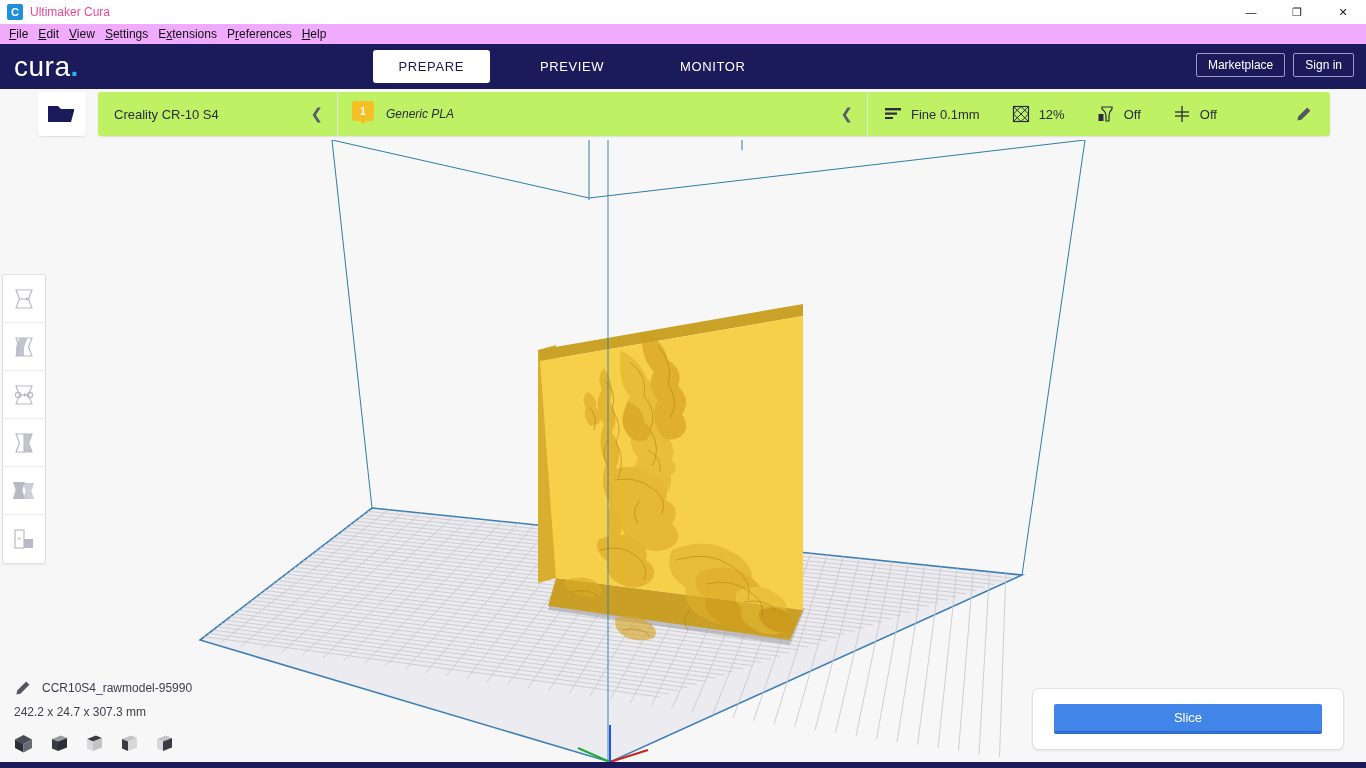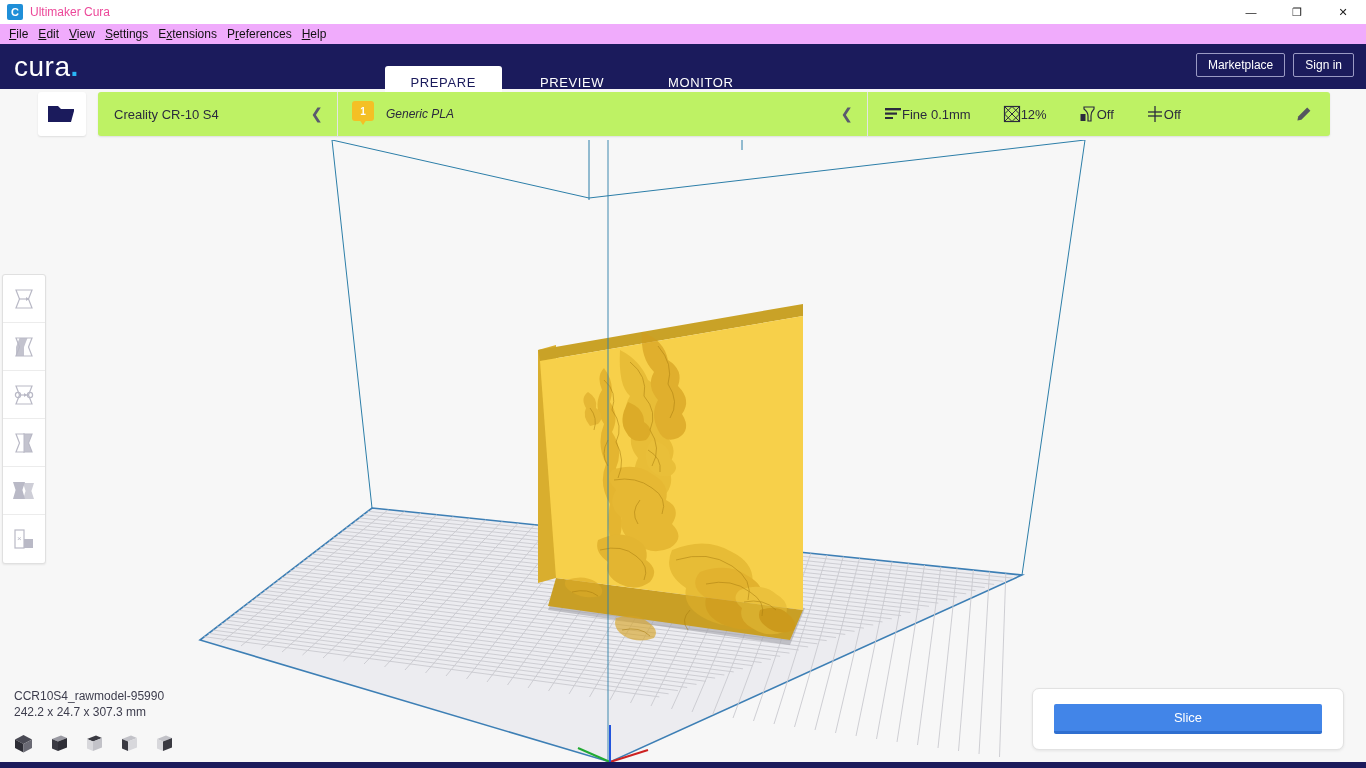--- a/index.html
+++ b/index.html
@@ -44,22 +44,22 @@
     position: absolute; top: 44px; left: 0; width: 1366px; height: 45px;
     background: #1b1b5c;
   }
   .logo {
     position: absolute; left: 14px; top: 8px;
     font-size: 28px; font-weight: 300; color: #ffffff;
     letter-spacing: 0.5px; line-height: 30px; text-align: center;
   }
   .logo .dot { color: #29b6f6; font-weight: 700; }
   .tabs {
-    position: absolute; left: 0; top: 16px; width: 1144px; height: 45px;
-    display: flex; align-items: center; justify-content: center; gap: 0px;
+    position: absolute; left: 0; top: 0; width: 1144px; height: 45px;
+    display: flex; align-items: center; justify-content: center; gap: 12px;
   }
   .tab {
     font-size: 13px; color: #ffffff; padding: 9px 26px;
     letter-spacing: 0.6px; border-radius: 3px; margin: 0 6px;
   }
   .tab.active { background: #ffffff; color: #1b1b5c; }
   .hdr-btns { position: absolute; right: 12px; top: 9px; display: flex; gap: 8px; }
   .hdr-btn {
     border: 1px solid #9a9ac4; color: #ffffff; background: transparent;
     font-size: 12px; padding: 5px 11px; border-radius: 2px; line-height: 1;
@@ -94,42 +94,42 @@
     display: flex; align-items: center; justify-content: center;
     font-size: 10px; color: #fff; font-weight: 600;
   }
   .extruder-badge .tip {
     position: absolute; left: 7px; top: 18px;
     width: 0; height: 0; border-left: 4px solid transparent;
     border-right: 4px solid transparent; border-top: 6px solid #f4c025;
   }
   .chev { font-size: 15px; color: #5a5a6e; padding: 0 4px; }
   .quality-group { flex: 1; height: 44px; display: flex; align-items: center; }
-  .q-item { display: flex; align-items: center; padding: 0 16px; }
+  .q-item { display: flex; align-items: center; gap: 9px; padding: 0 16px; }
   .q-item .q-lbl { font-size: 13px; color: #2b2b3d; white-space: nowrap; }
   .pencil-btn { margin-left: auto; padding: 0 18px; display: flex; align-items: center; }
 
   
   .toolcol {
     position: absolute; left: 2px; top: 274px; width: 44px;
     background: #ffffff; border: 1px solid #e0e0e0; border-radius: 3px;
     box-shadow: 0 1px 2px rgba(0,0,0,0.07);
   }
   .tool-btn {
     width: 42px; height: 48px; display: flex; align-items: center; justify-content: center;
     border-bottom: 1px solid #ececec;
   }
   .tool-btn:last-child { border-bottom: none; }
 
   
   .viewport { position: absolute; left: 0; top: 140px; width: 1366px; height: 628px; overflow: hidden; }
 
   
   .model-info { position: absolute; left: 14px; top: 678px; }
-  .model-name-row { display: flex; align-items: center; gap: 11px; height: 20px; flex-direction: column; }
+  .model-name-row { display: flex; align-items: center; gap: 11px; height: 20px; }
   .model-name { font-size: 12px; color: #3d3d4d; }
   .model-dims { font-size: 12px; color: #3d3d4d; margin-top: 7px; }
   .viewcubes { position: absolute; left: 12px; top: 732px; display: flex; gap: 13px; }
   .viewcube { width: 22px; height: 22px; display: flex; align-items: center; justify-content: center; }
 
   
   .slice-panel {
     position: absolute; right: 22px; top: 688px; width: 312px; height: 62px;
     background: #ffffff; border: 1px solid #e2e2e2; border-radius: 7px;
     display: flex; align-items: center; justify-content: center;

